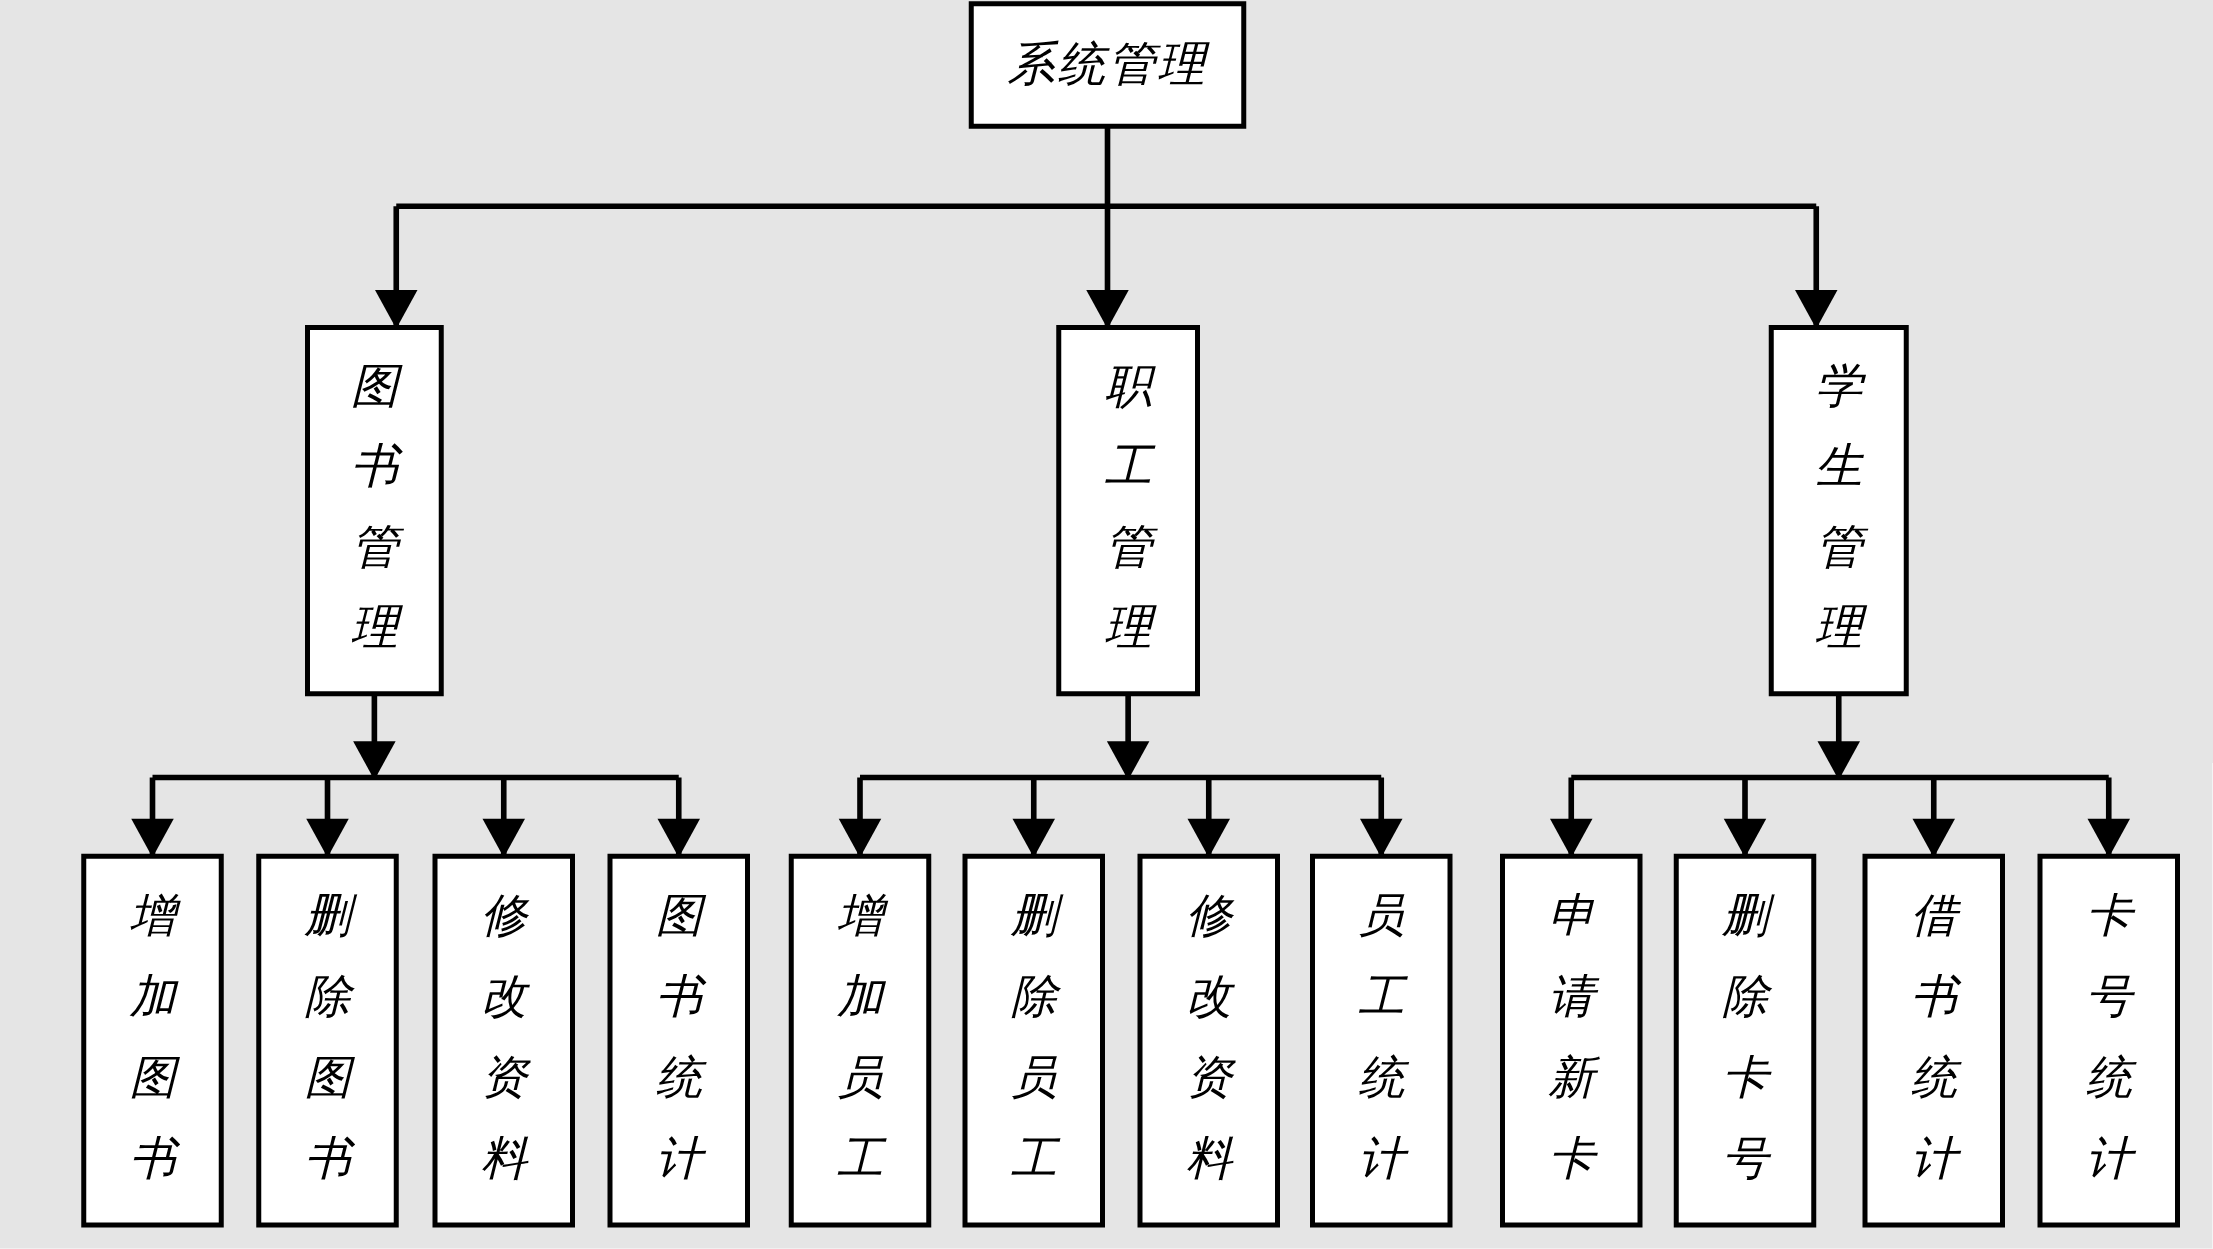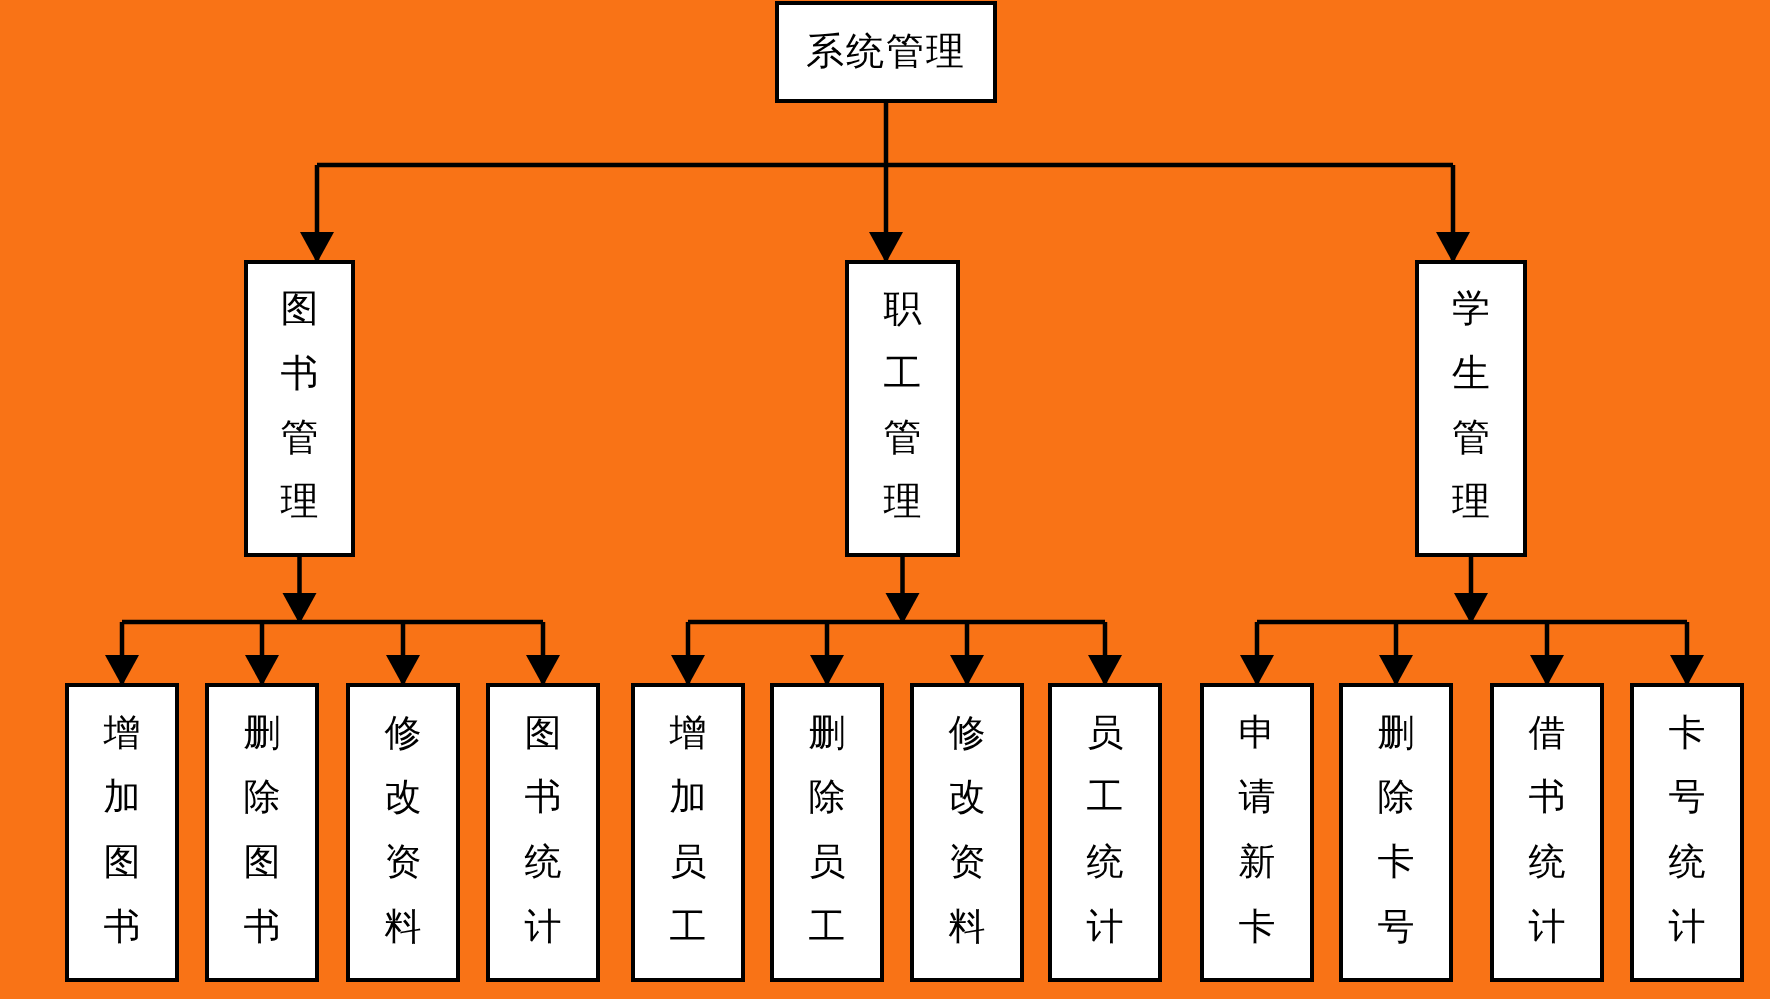--- a/index.html
+++ b/index.html
@@ -10,21 +10,22 @@
   body {
     width: 1770px;
     height: 999px;
     font-family: "DejaVu Serif", "Liberation Serif", serif;
     overflow: hidden;
   }
   #diagram-root {
     position: relative;
     width: 1770px;
     height: 999px;
-    background: #f97316;
+    background: #e5e5e5;
+    font-style: italic;
   }
   svg.flow {
     position: absolute;
     top: 0;
     left: 0;
     width: 1770px;
     height: 999px;
     display: block;
   }
   .node-box {

